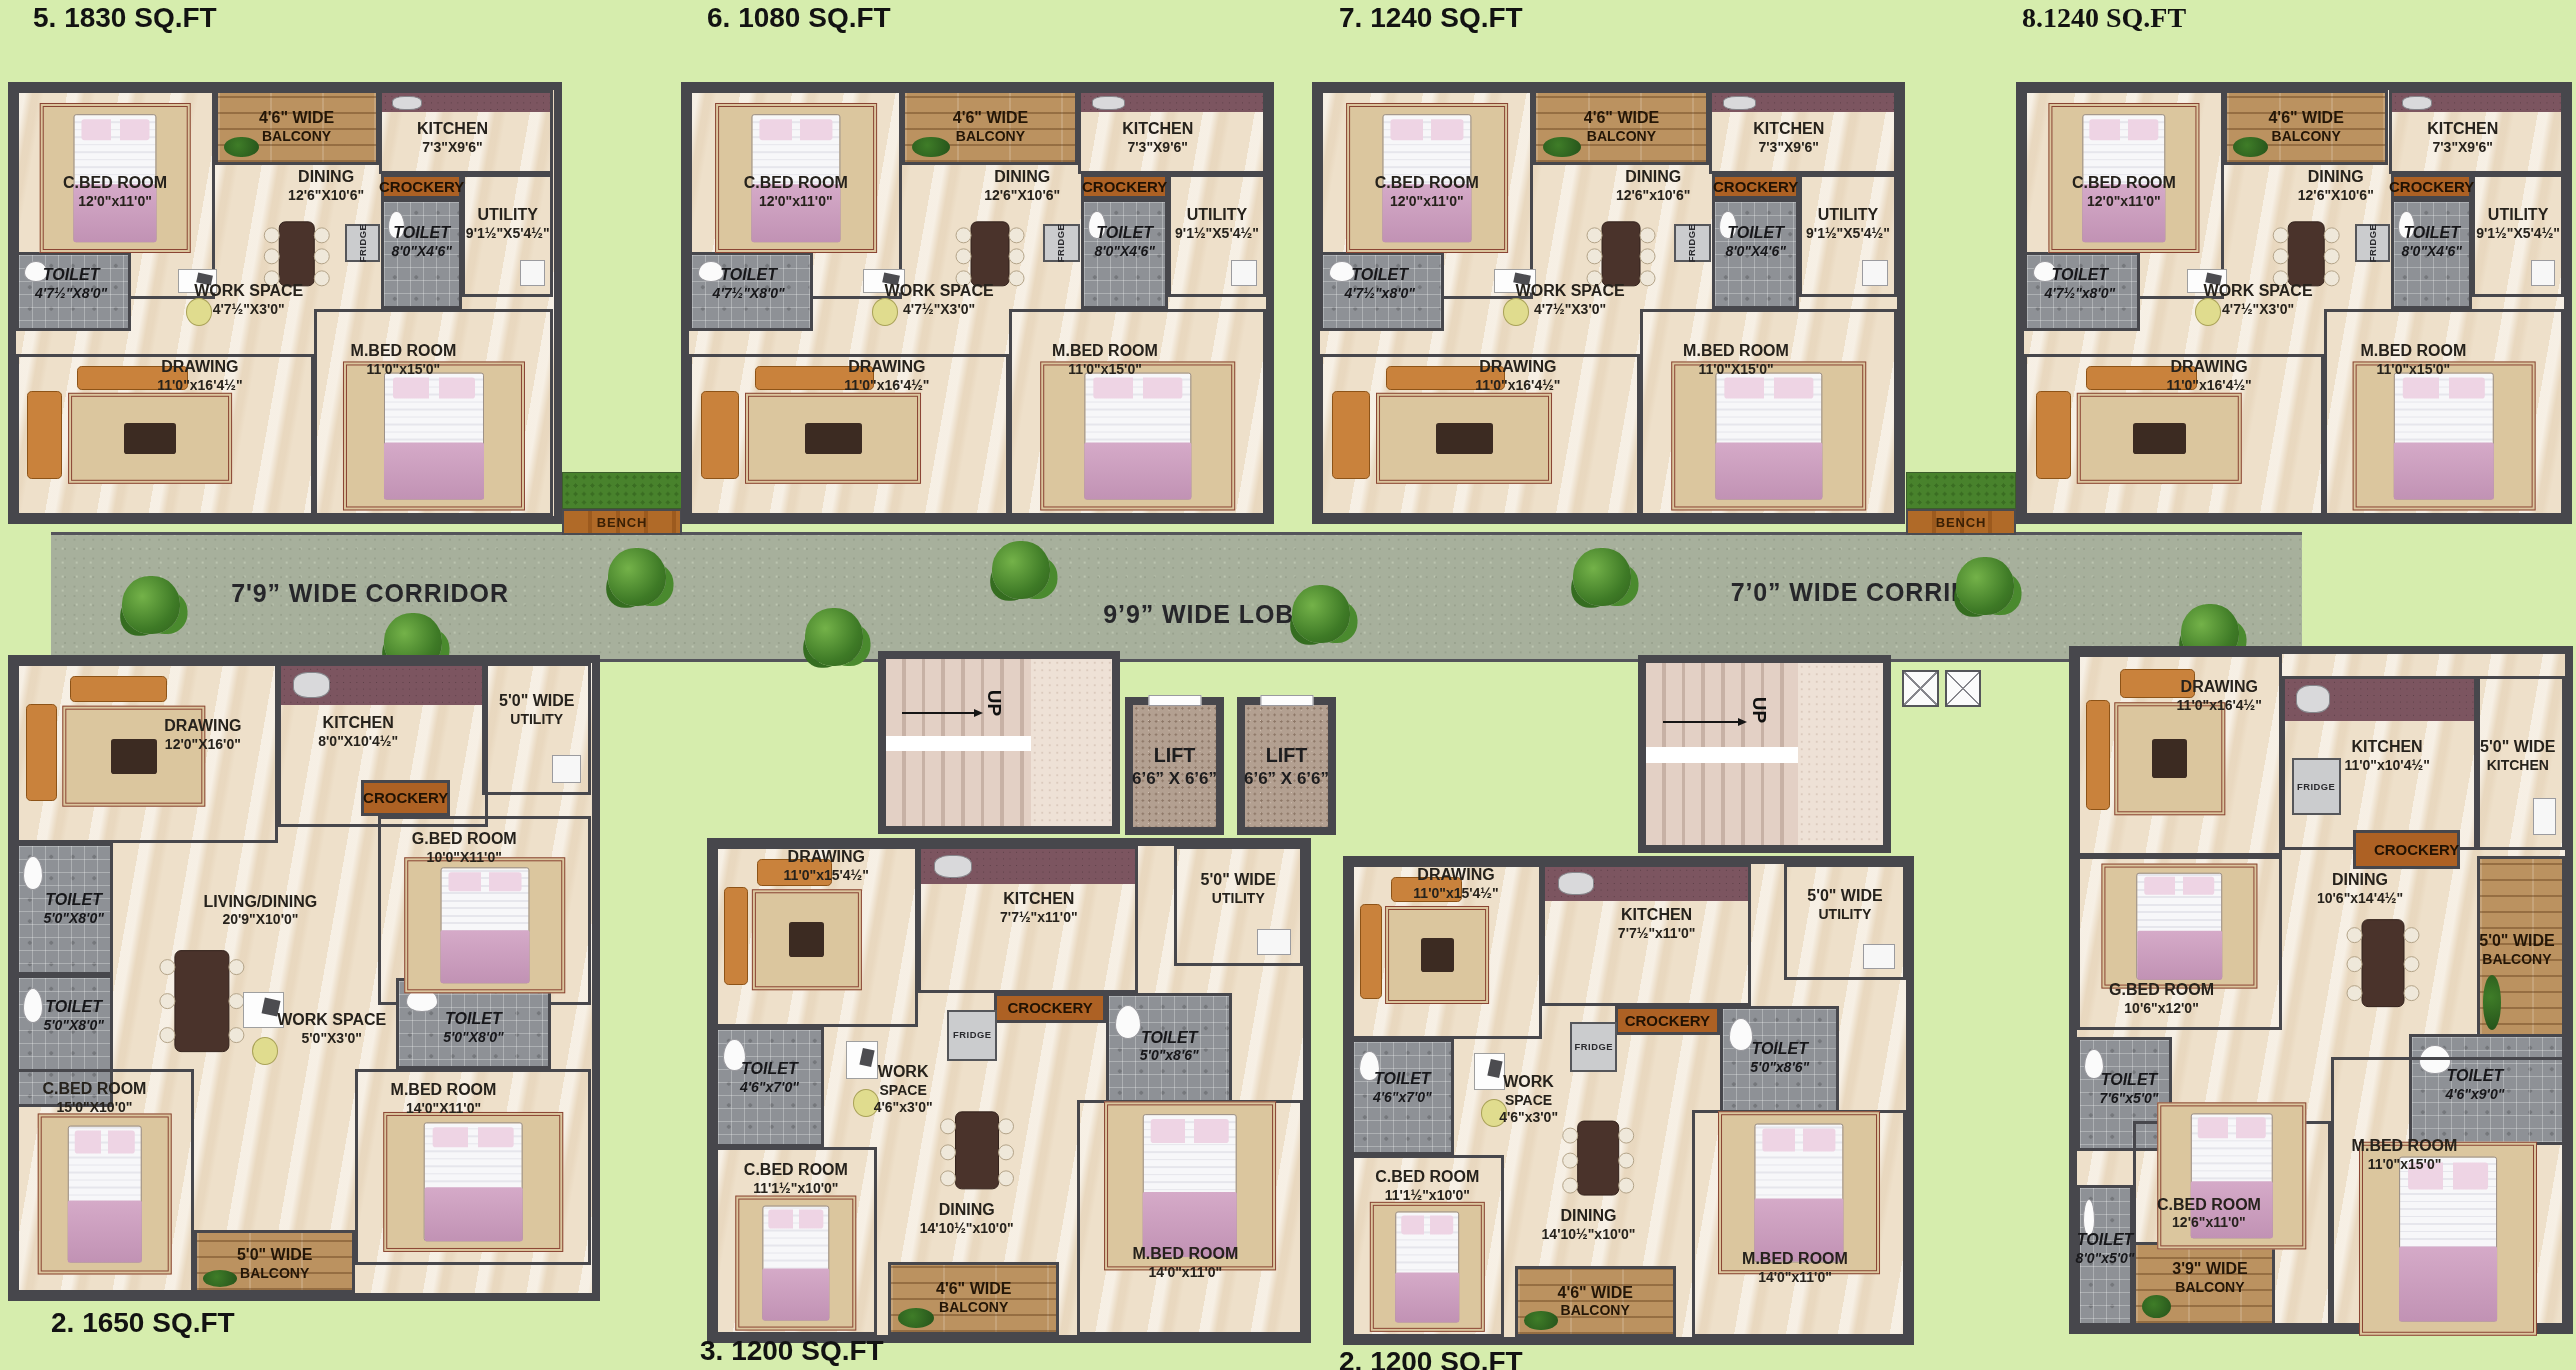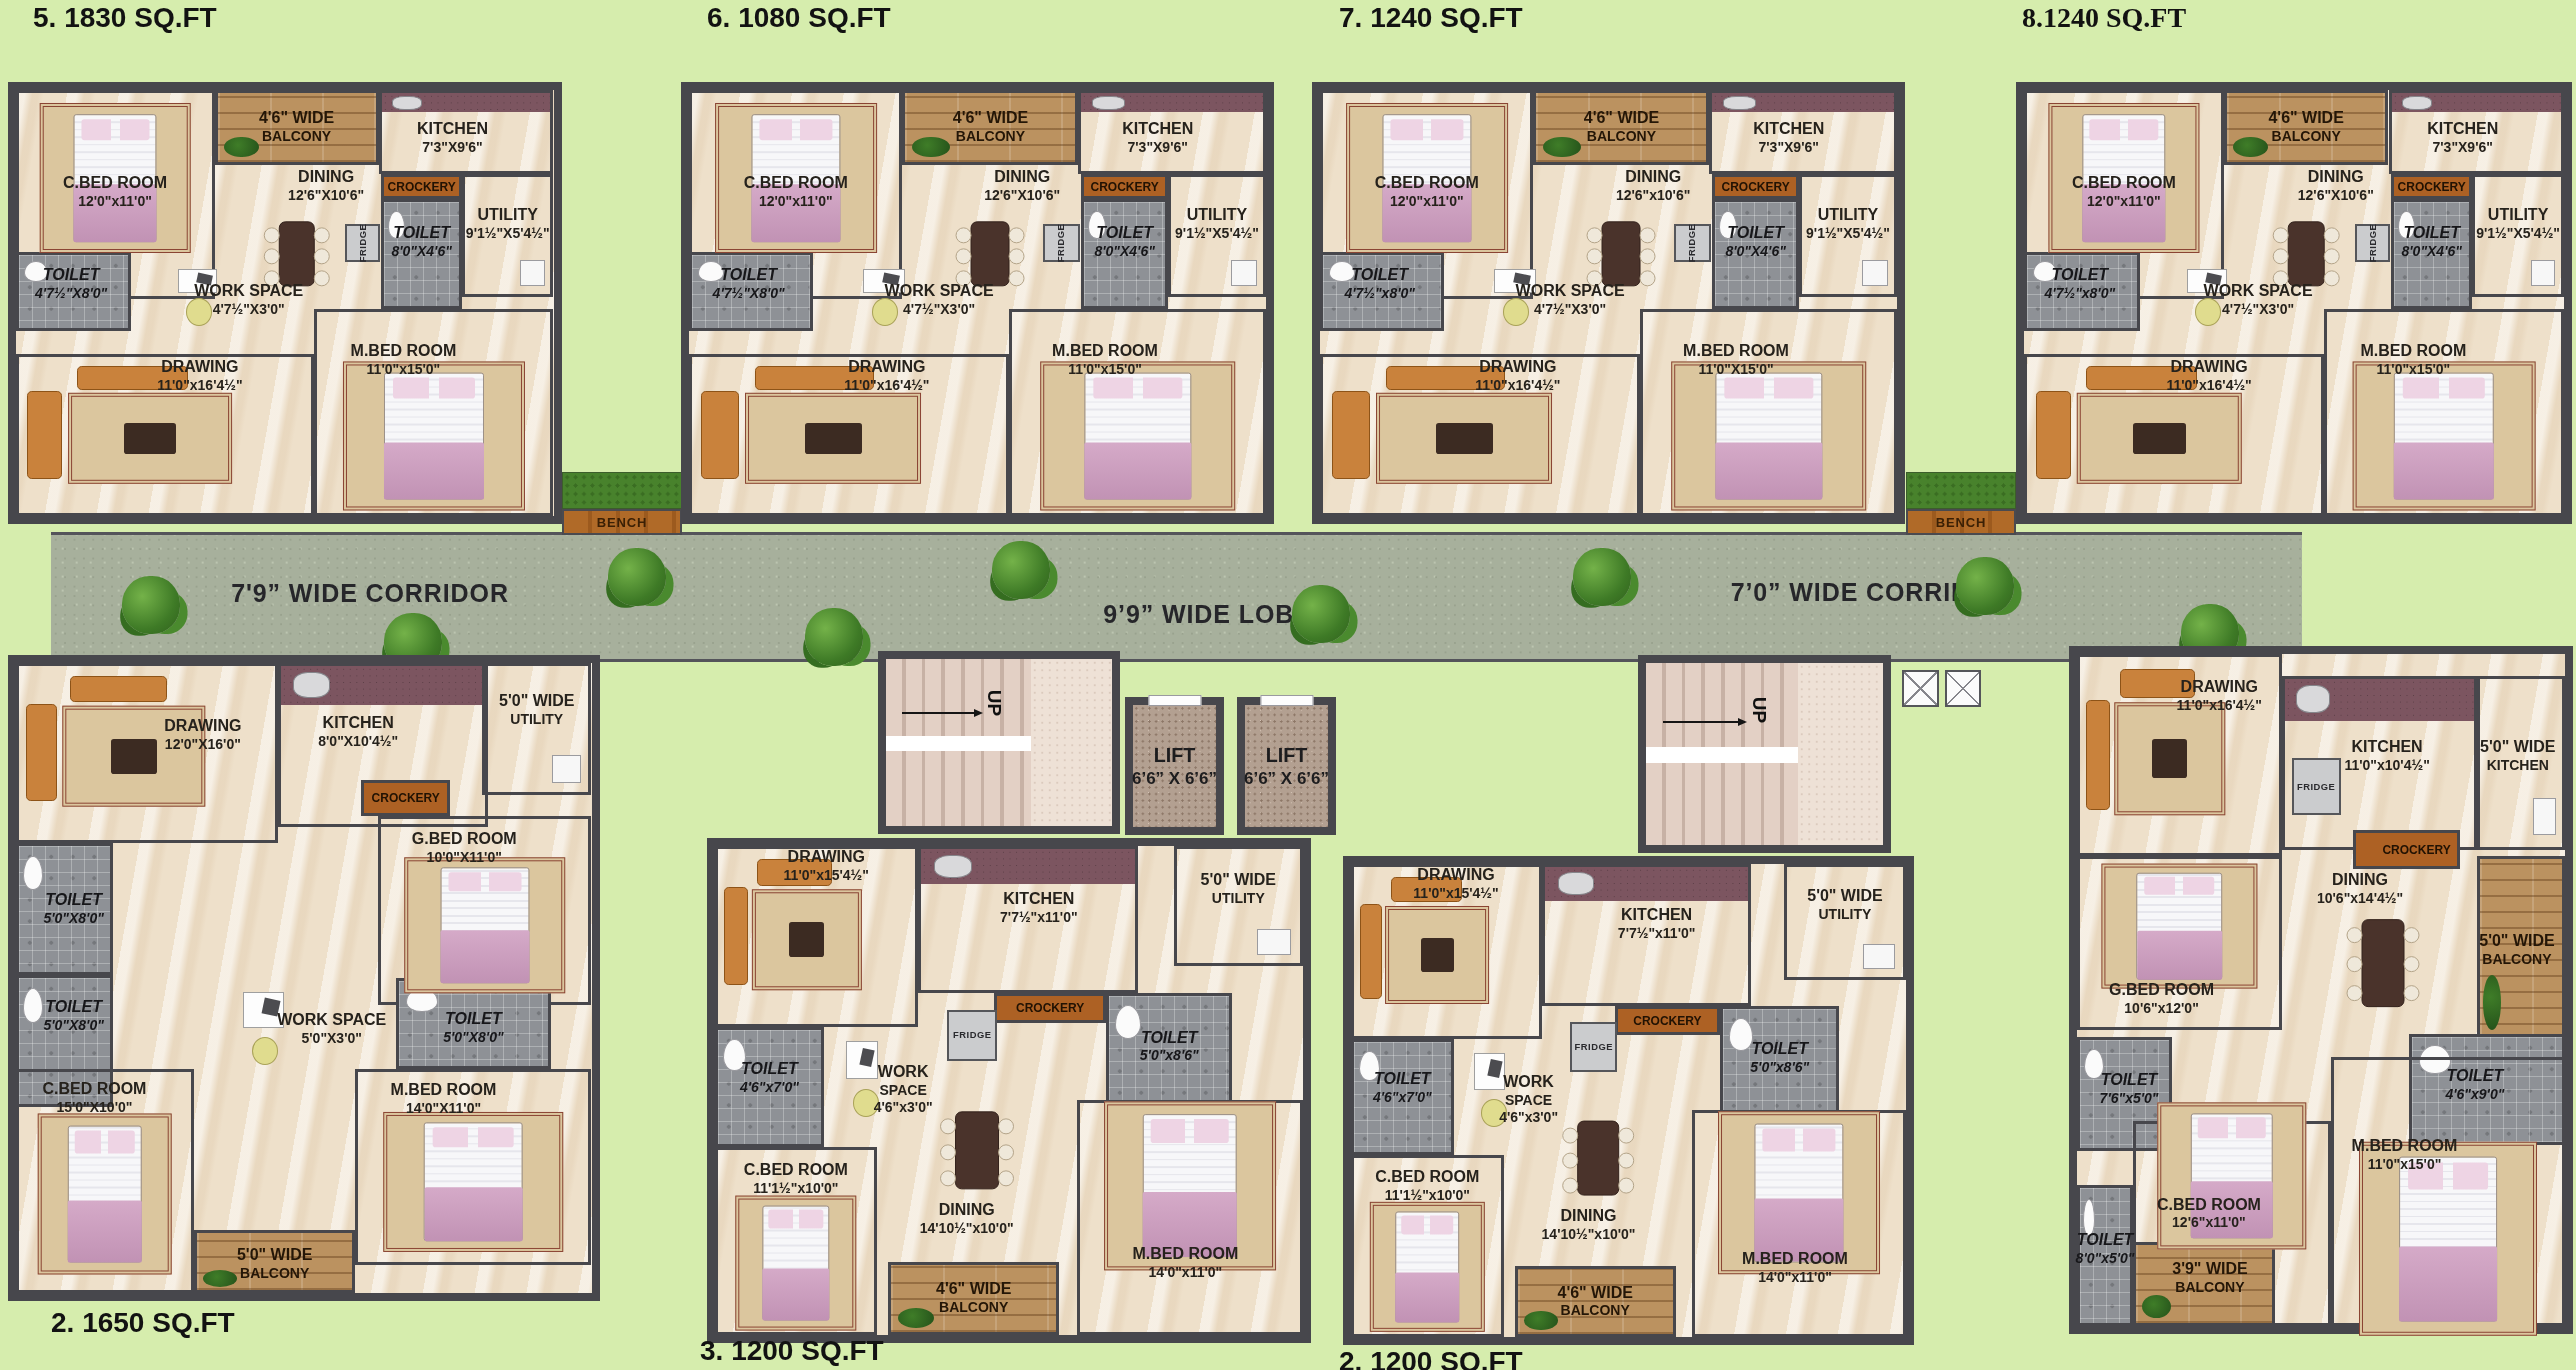--- a/index.html
+++ b/index.html
@@ -73,21 +73,21 @@
   .kind-toilet .room-label{color:#17171a;font-style:italic;}
   .kind-toilet::before{content:"";position:absolute;left:5%;top:8%;width:20%;height:26%;
     background:#fbfbfb;border:0.9px solid #97979c;border-radius:50%/60% 60% 42% 42%;}
   .kind-balcony{background:#bb9260;
     background-image:repeating-linear-gradient(0deg,rgba(88,52,18,.38) 0 1.9px,transparent 1.9px 16px),
       repeating-linear-gradient(90deg,rgba(255,255,255,.16) 0 1.9px,transparent 1.9px 52px);}
   .kind-balcony .room-label{color:#241607;}
   .kind-balcony::after{content:"";position:absolute;left:4%;bottom:6%;width:22%;height:30%;border-radius:50%;
     background:radial-gradient(circle at 40% 40%,#3f7d28,#24511a);}
   .kind-crockery{background:#ad6124;border:3.7px solid #47474c;}
-  .kind-crockery .room-label .l1{font-size:12px;color:#211203;}
+  .kind-crockery .room-label .l1{font-size:15px;color:#211203;}
   .kind-fridge{background:#cbccce;border:2.8px solid #55565a;}
   .kind-fridge .room-label .l1{font-size:9.4px;letter-spacing:0.5px;color:#2a2a2e;}
   .kind-kitchen::before{content:"";position:absolute;left:0;right:0;top:0;height:25%;
     background:#7c5560;background-image:radial-gradient(rgba(0,0,0,.28) 0.9px,transparent 0.9px);background-size:6.6px 6.6px;}
   .kind-kitchen::after{content:"";position:absolute;top:4%;left:6%;width:17%;height:15%;
     background:#d9d9db;border:0.9px solid #85858a;border-radius:40%;}
   .kind-utility::after{content:"";position:absolute;right:7%;bottom:7%;width:26%;height:21%;
     background:#f7f7f7;border:0.9px solid #9b9b9f;}
 
   
@@ -564,20 +564,34 @@
         </div>
       </div>
       <div class="room kind-bed walled" style="left: 63%; top: 24.3%; width: 37%; height: 30%;">
         <div class="furn-rug" style="left: 50%; top: 58%; width: 78%; height: 74%;"></div>
         <div class="furn-bed" style="left: 50%; top: 58%; width: 42%; height: 62%;"></div>
         <div class="room-label" style="left: 40%; top: 16%;">
           <span class="l1">G.BED ROOM</span>
           <span class="l2">10'0"X11'0"</span>
         </div>
       </div>
+      <div class="room kind-open" style="left: 17%; top: 28.5%; width: 44%; height: 36%;">
+        <div class="furn-table" style="left: 35%; top: 70%; width: 21%; height: 44%;">
+          <div class="chair" style="left: -16px; top: 8%;"></div>
+          <div class="chair" style="left: -16px; top: 42%;"></div>
+          <div class="chair" style="left: -16px; top: 76%;"></div>
+          <div class="chair" style="left: 100%; top: 8%;"></div>
+          <div class="chair" style="left: 100%; top: 42%;"></div>
+          <div class="chair" style="left: 100%; top: 76%;"></div>
+        </div>
+        <div class="room-label" style="left: 58%; top: 30%;">
+          <span class="l1">LIVING/DINING</span>
+          <span class="l2">20'9"X10'0"</span>
+        </div>
+      </div>
       <div class="room kind-toilet walled" style="left: 0%; top: 28.5%; width: 17%; height: 21%;">
         <div class="room-label" style="left: 60%; top: 50%;">
           <span class="l1">TOILET</span>
           <span class="l2">5'0"X8'0"</span>
         </div>
       </div>
       <div class="room kind-toilet walled" style="left: 0%; top: 49.5%; width: 17%; height: 21%;">
         <div class="room-label" style="left: 60%; top: 30%;">
           <span class="l1">TOILET</span>
           <span class="l2">5'0"X8'0"</span>

